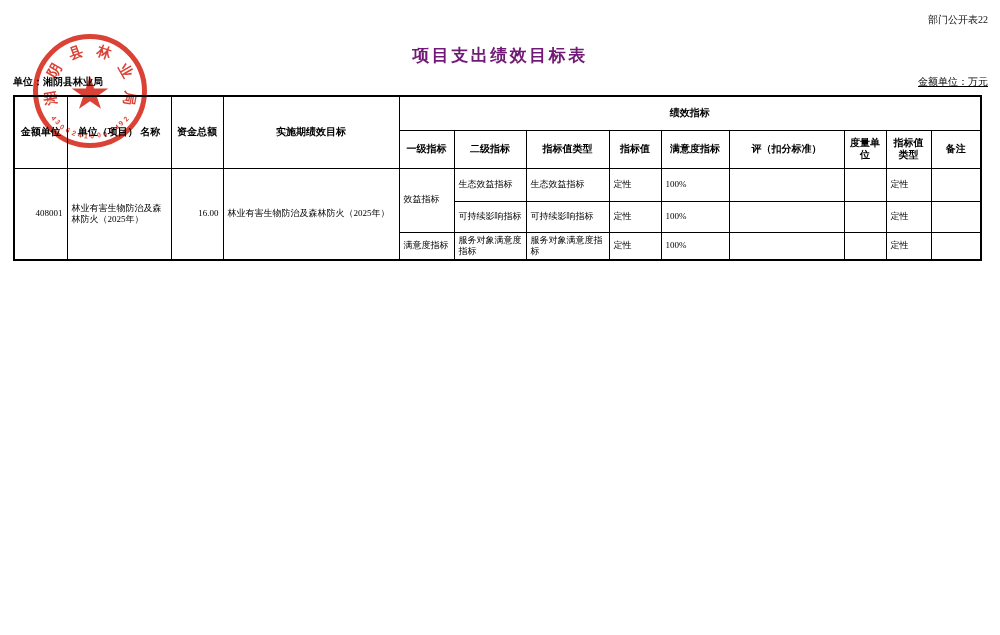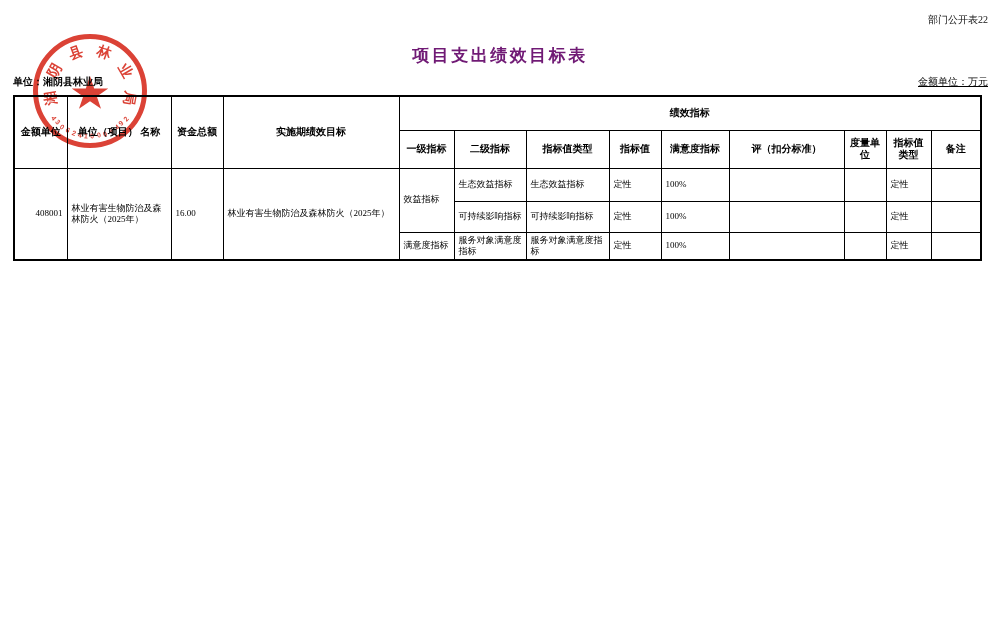--- a/index.html
+++ b/index.html
@@ -39,21 +39,21 @@
     padding:1px 4px; vertical-align:middle;
     overflow:hidden; line-height:1.25;
   }
   table.main th{ font-size:10px; font-weight:bold; text-align:center; }
   tr.hrow1{ height:34px; }
   tr.hrow2{ height:38px; }
   tr.drow1{ height:33px; }
   tr.drow2{ height:31px; }
   tr.drow3{ height:28px; }
   td.center{ text-align:right; }
-  td.right{ text-align:left; padding-right:4px;font-family:Liberation Serif, serif; }
+  td.right{ text-align:right; padding-right:4px;font-family:Liberation Serif, serif; }
   td.left{ text-align:left; }
 
   
   .stamp{
     position:absolute; left:33px; top:34px; width:114px; height:114px;
     z-index:5; opacity:0.88; mix-blend-mode:multiply; pointer-events:none;
   }
   .stamp-ring{
     position:absolute; left:0; top:0; width:114px; height:114px;
     border:5px solid #d6281a; border-radius:50%;

